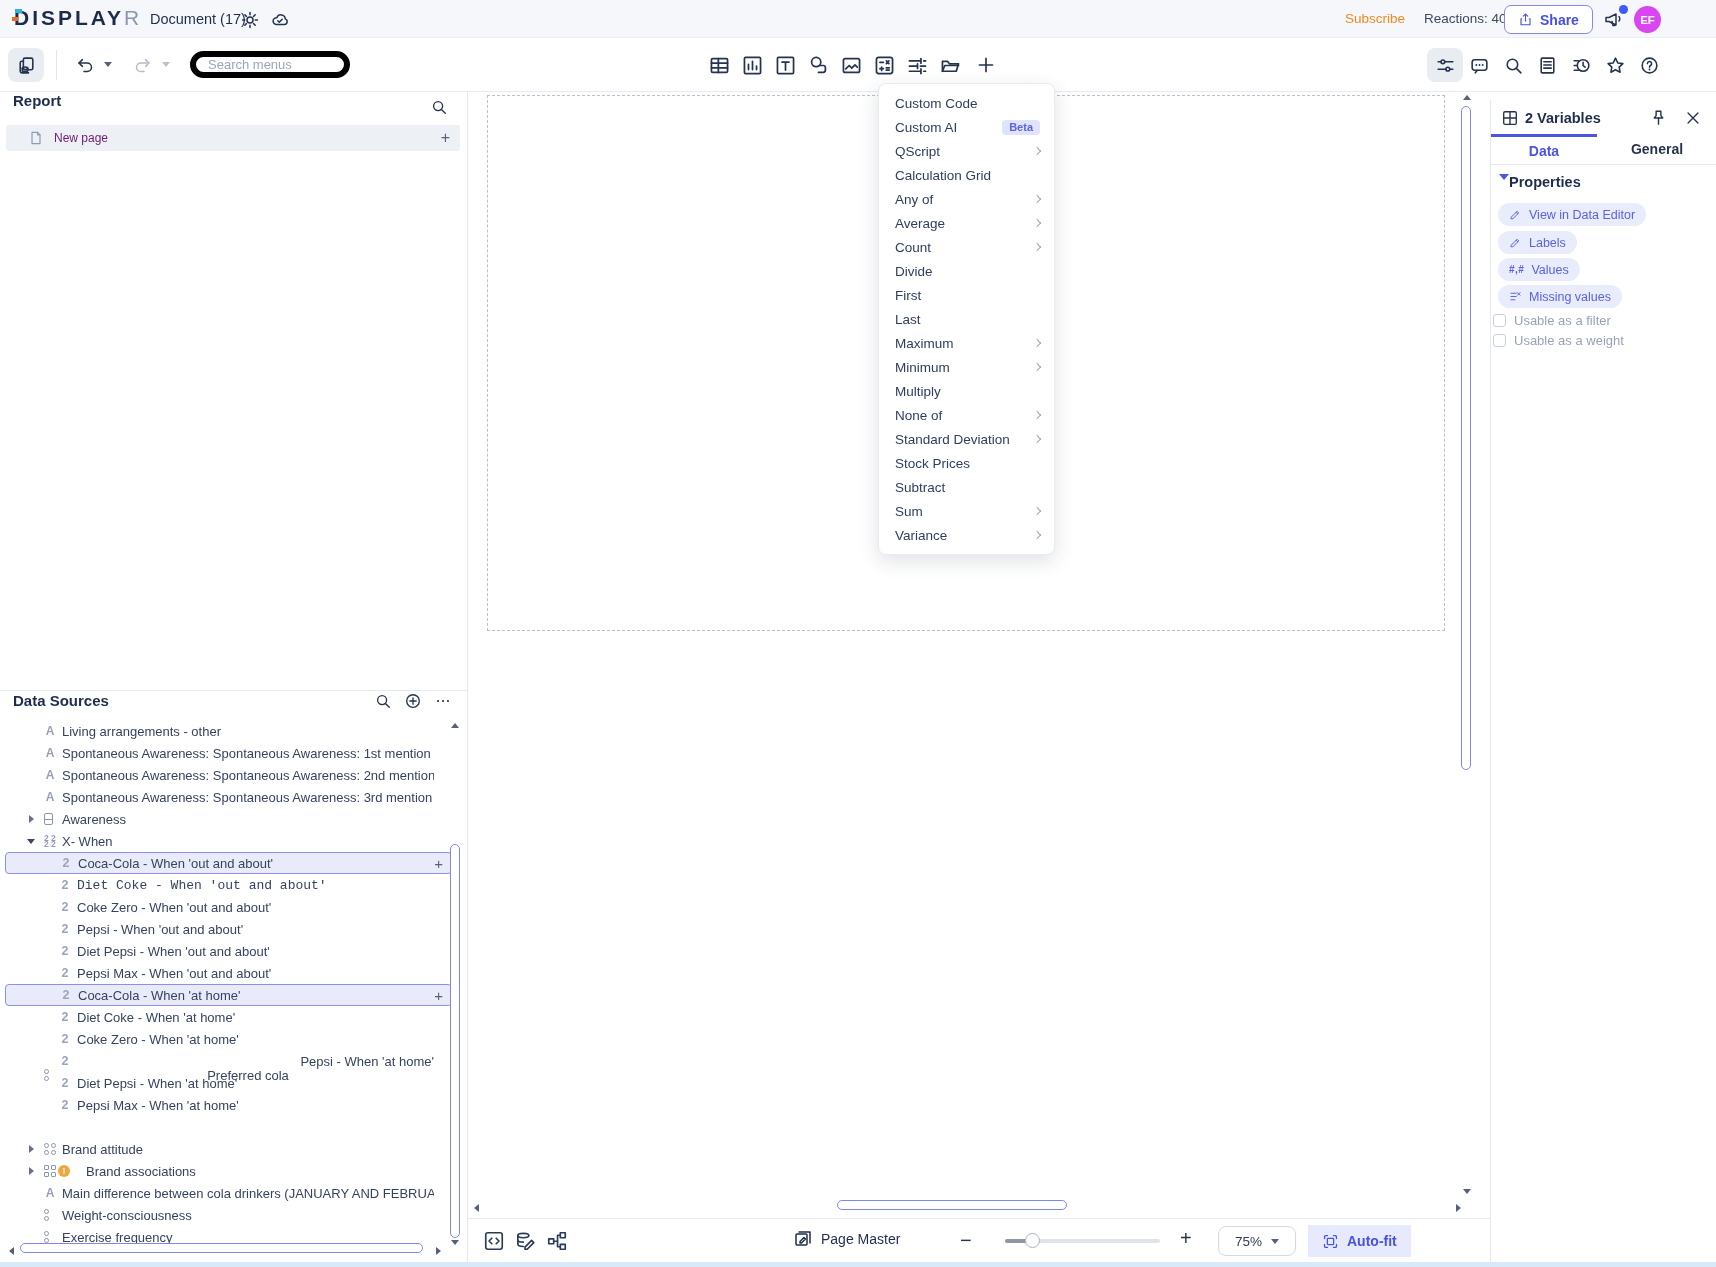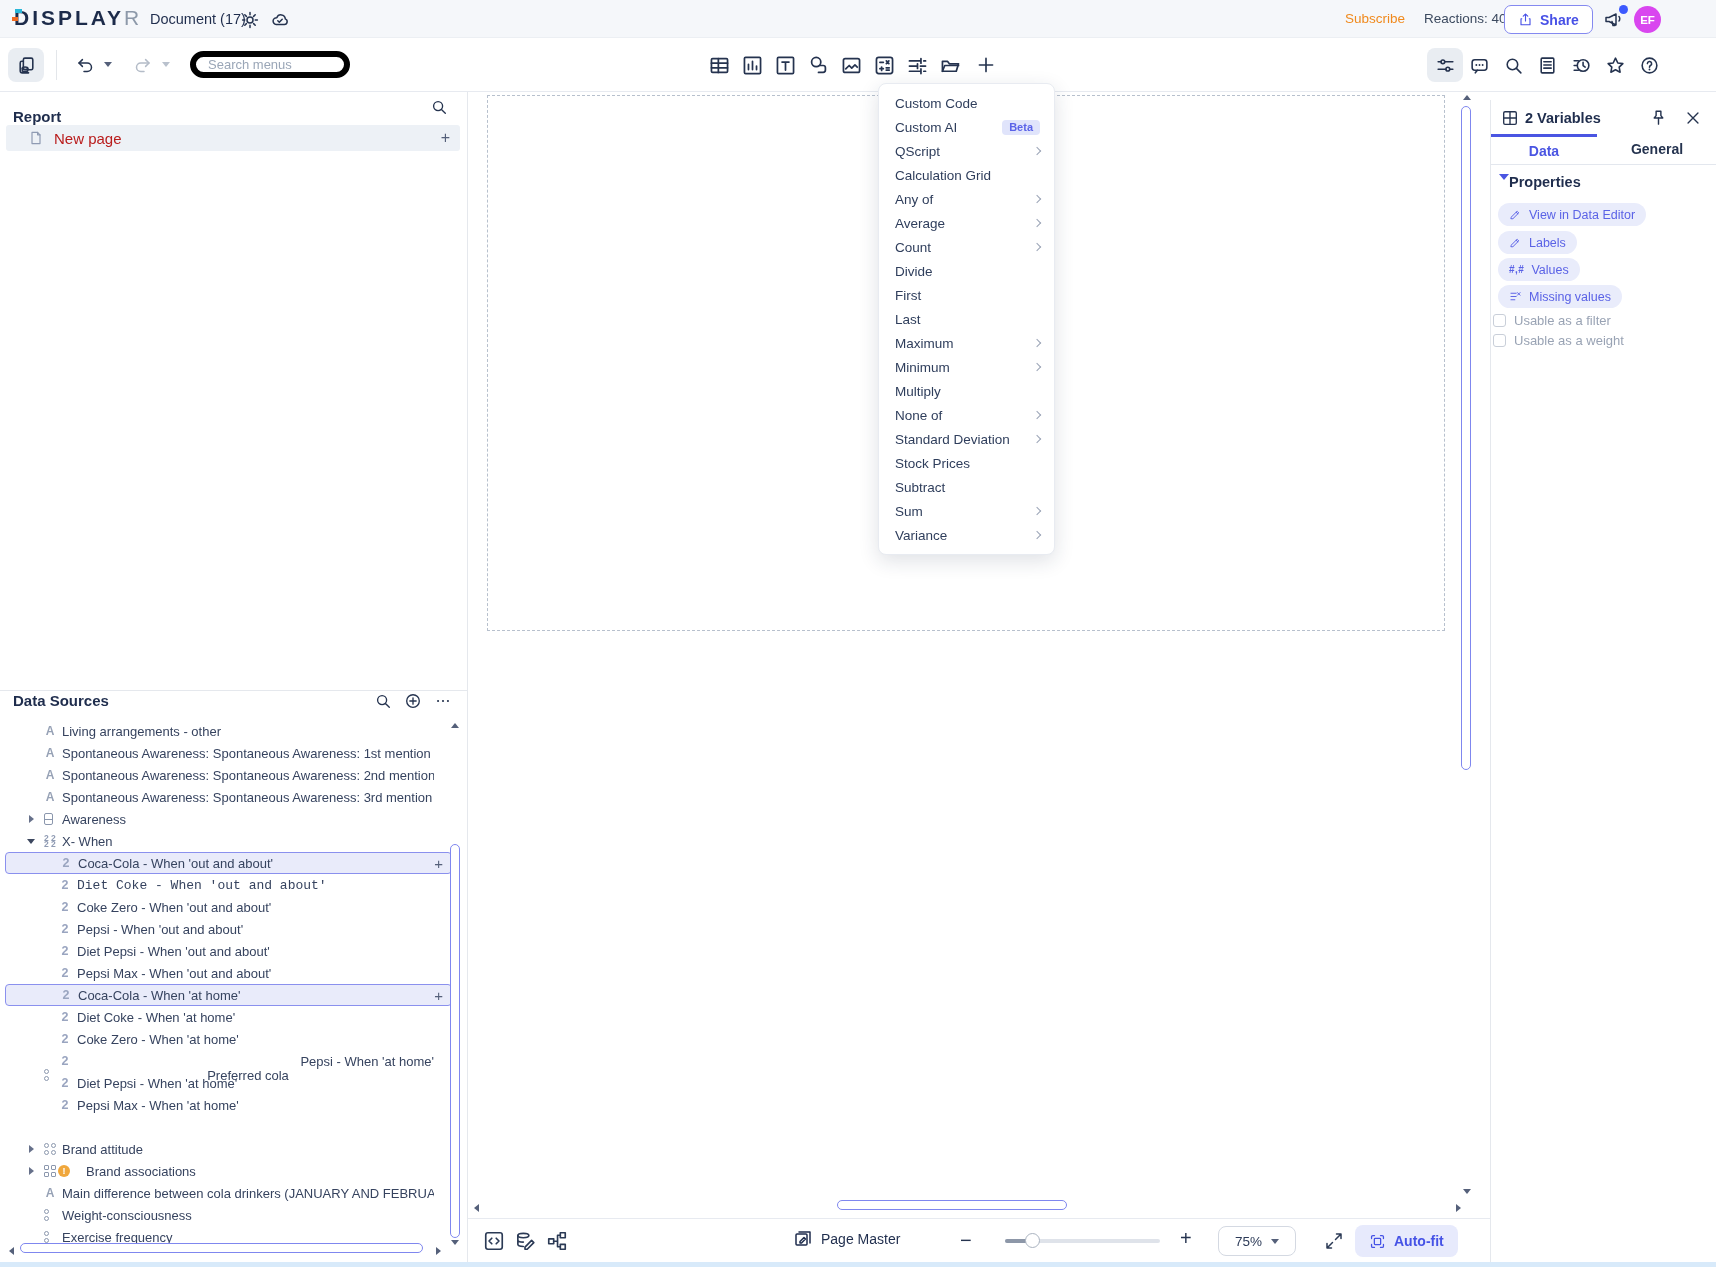--- a/index.html
+++ b/index.html
@@ -37,21 +37,21 @@
   .caret{width:0;height:0;border-left:4px solid transparent;border-right:4px solid transparent;border-top:5px solid #55607a;cursor:pointer}
   .caret.disabled{border-top-color:#b9c1cd}
   #search-menus{left:190px;top:13px;width:160px;height:27px;border:6px solid #000000;border-radius:14px;
     padding:0 12px;font-size:13px;color:#2c3a57;outline:none;background:#fff;font-family:"Liberation Sans",sans-serif}
   #search-menus::placeholder{color:#9aa6b7}
   
   #left-panel{left:0;top:92px;width:468px;height:1170px;background:#fff;border-right:1px solid #e5e8ed}
   .panel-title{font-size:15px;font-weight:700;color:#1f2d4d}
   .sm-ic{width:18px;height:18px;color:#25334f;cursor:pointer}
   #new-page-row{left:6px;top:33px;width:454px;height:26px;background:#edf1f6;border-radius:3px;display:flex;align-items:center;cursor:pointer}
-  #new-page-row .label{font-size:15px;color:#b91c1c;margin-left:10px}
+  #new-page-row .label{font-size:12px;color:#701a75;margin-left:10px}
   .row-plus{margin-left:auto;margin-right:10px;font-size:16px;color:#55607a;line-height:1;cursor:pointer}
   .section-divider{left:0;top:598px;width:467px;height:1px;background:#e5e8ed}
   
   .ds-row{position:absolute;left:5px;width:447px;height:22px;display:flex;align-items:center;font-size:13px;color:#36435f;cursor:pointer}
   .ds-row.selected{background:#e9ebfa;border:1px solid #8a90ee;border-radius:4px}
   .ds-row .lbl{white-space:nowrap;overflow:hidden}
   .tree-arrow{position:absolute;left:21px;width:10px;height:10px;display:flex;align-items:center;justify-content:center;cursor:pointer}
   .tree-arrow.collapsed::before{content:"";width:0;height:0;border-top:4px solid transparent;border-bottom:4px solid transparent;border-left:5px solid #66708a}
   .tree-arrow.expanded::before{content:"";width:0;height:0;border-left:4px solid transparent;border-right:4px solid transparent;border-top:5px solid #3c475f}
   .ds-ic{position:absolute;display:flex;align-items:center;justify-content:center}
@@ -108,21 +108,21 @@
   .ft-ic{position:absolute;top:10px;width:24px;height:24px;color:#2b3a55;display:flex;align-items:center;justify-content:center;cursor:pointer}
   #page-master{left:325px;top:10px;display:flex;align-items:center;gap:8px;color:#1f2d4d;font-size:14px;cursor:pointer}
   #zoom-minus{left:492px;top:11px;font-size:20px;color:#25334f;cursor:pointer;line-height:1}
   #zoom-plus{left:712px;top:9px;font-size:20px;color:#25334f;cursor:pointer;line-height:1}
   #zoom-track{left:537px;top:20px;width:155px;height:4px;background:#dfe3ea;border-radius:2px;cursor:pointer}
   #zoom-fill{width:27px;height:4px;background:#8d97a8;border-radius:2px}
   #zoom-thumb{left:557px;top:14px;width:15px;height:15px;border-radius:50%;background:#fff;border:1.5px solid #aab3c0;cursor:pointer}
   #zoom-select{left:750px;top:7px;width:78px;height:30px;border:1px solid #d4d9e2;border-radius:8px;
      display:flex;align-items:center;justify-content:center;gap:9px;font-size:13.5px;color:#2c3a57;cursor:pointer}
   #expand-ic{left:854px;top:10px}
-  #autofit-btn{left:887px;top:6px;height:32px;padding:0 14px;background:#e7eafc;border-radius:8px;
+  #autofit-btn{left:840px;top:6px;height:32px;padding:0 14px;background:#e7eafc;border-radius:0;
      display:flex;align-items:center;gap:8px;color:#4653e6;font-size:14px;font-weight:700;cursor:pointer}
   #bottom-strip{left:0;top:1262px;width:1716px;height:5px;background:#d8eafa}
 </style>
 </head>
 <body>
 
 <div id="app-header" class="abs">
   <div class="logo abs">
     <span class="logo-d">DISPLAY</span>
     <span class="logo-accent-teal"></span>
@@ -283,21 +283,21 @@
   <span class="tb-ic abs" style="left:1632px;top:10px">
     <svg class="ic" viewBox="0 0 20 20" width="21" height="21">
         <circle cx="10" cy="10" r="7"></circle>
         <path d="M8 8.2a2 2 0 1 1 2.9 1.8c-.7.4-.9.8-.9 1.6"></path>
         <circle class="fl" cx="10" cy="13.8" r=".9"></circle>
       </svg>
   </span>
 </div>
 
 <div id="left-panel" class="abs">
-  <div class="panel-title abs" style="left:13px;top:16px">Report</div>
+  <div class="panel-title abs" style="left:13px;top:0">Report</div>
   <span class="sm-ic abs" style="left:430px;top:6px">
     <svg class="ic" viewBox="0 0 20 20" width="18" height="18">
         <circle cx="9" cy="9" r="5"></circle>
         <path d="M13 13l4 4"></path>
       </svg>
   </span>
   <div id="new-page-row" class="abs">
     <svg class="ic" viewBox="0 0 20 20" width="16" height="16" style="margin-left:22px;color:#8f9bb3">
         <path d="M5 3h7l3 3v11H5z"></path>
         <path d="M12 3v3h3"></path>

